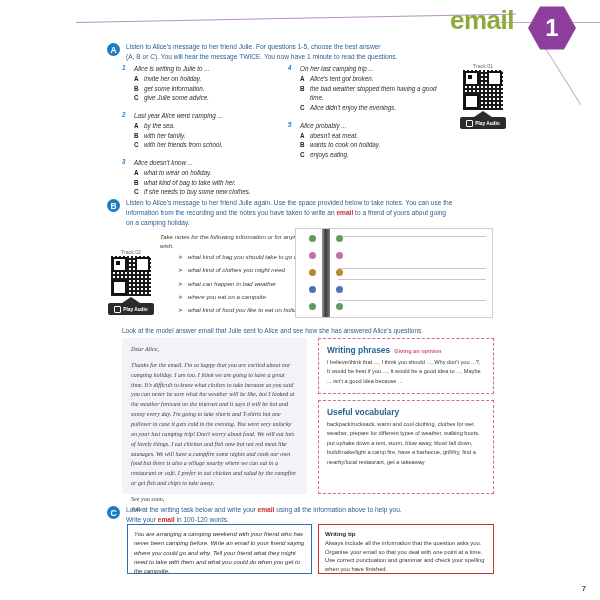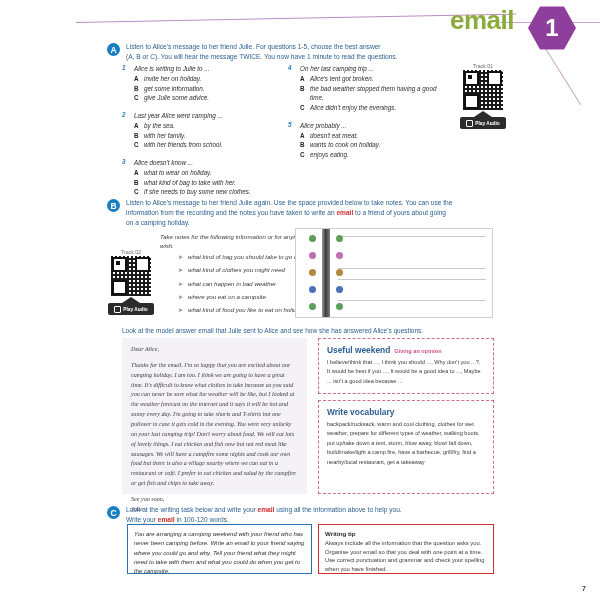--- a/index.html
+++ b/index.html
@@ -322,27 +322,27 @@
     <div class="lt">
       <p>Dear Alice,</p>
       <p>Thanks for the email. I'm so happy that you are excited about our camping holiday. I am too. I think we are going to have a great time. It's difficult to know what clothes to take because as you said you can never be sure what the weather will be like, but I looked at the weather forecast on the internet and it says it will be hot and sunny every day. I'm going to take shorts and T-shirts but one pullover in case it gets cold in the evening. You were very unlucky on your last camping trip! Don't worry about food. We will eat lots of lovely things. I eat chicken and fish now but not red meat like sausages. We will have a campfire some nights and cook our own food but there is also a village nearby where we can eat in a restaurant or café. I prefer to eat chicken and salad by the campfire or get fish and chips to take away.</p>
       <p style="margin-bottom:0">See you soon,</p>
       <p>Julie</p>
     </div>
   </div>
 
   <div class="ubox" id="uphrases">
     <div class="uh">
-      <span>Useful weekend</span><span class="sub">Giving an opinion</span>
+      <span>Writing phrases</span><span class="sub">Giving an opinion</span>
     </div>
     <div class="ub">I believe/think that ..., I think you should ..., Why don't you ...?, It would be best if you ..., It would be a good idea to ..., Maybe ... isn't a good idea because ...</div>
   </div>
 
   <div class="ubox" id="uvocab">
-    <div class="uh">Write vocabulary</div>
+    <div class="uh">Useful vocabulary</div>
     <div class="ub">backpack/rucksack, warm and cool clothing, clothes for wet weather, prepare for different types of weather, walking boots, put up/take down a tent, storm, blow away, blow/ fall down, build/make/light a camp fire, have a barbecue, grill/fry, find a nearby/local restaurant, get a takeaway</div>
   </div>
 
   <div class="sec" id="secC">
     <div class="badge">C</div>
     <div class="rubric">
       <span>Look at the writing task below and write your </span><b class="em">email</b><span> using all the information above to help you.</span><br>
       <span>Write your </span><b class="em">email</b><span> in 100-120 words.</span>
     </div>
   </div>

